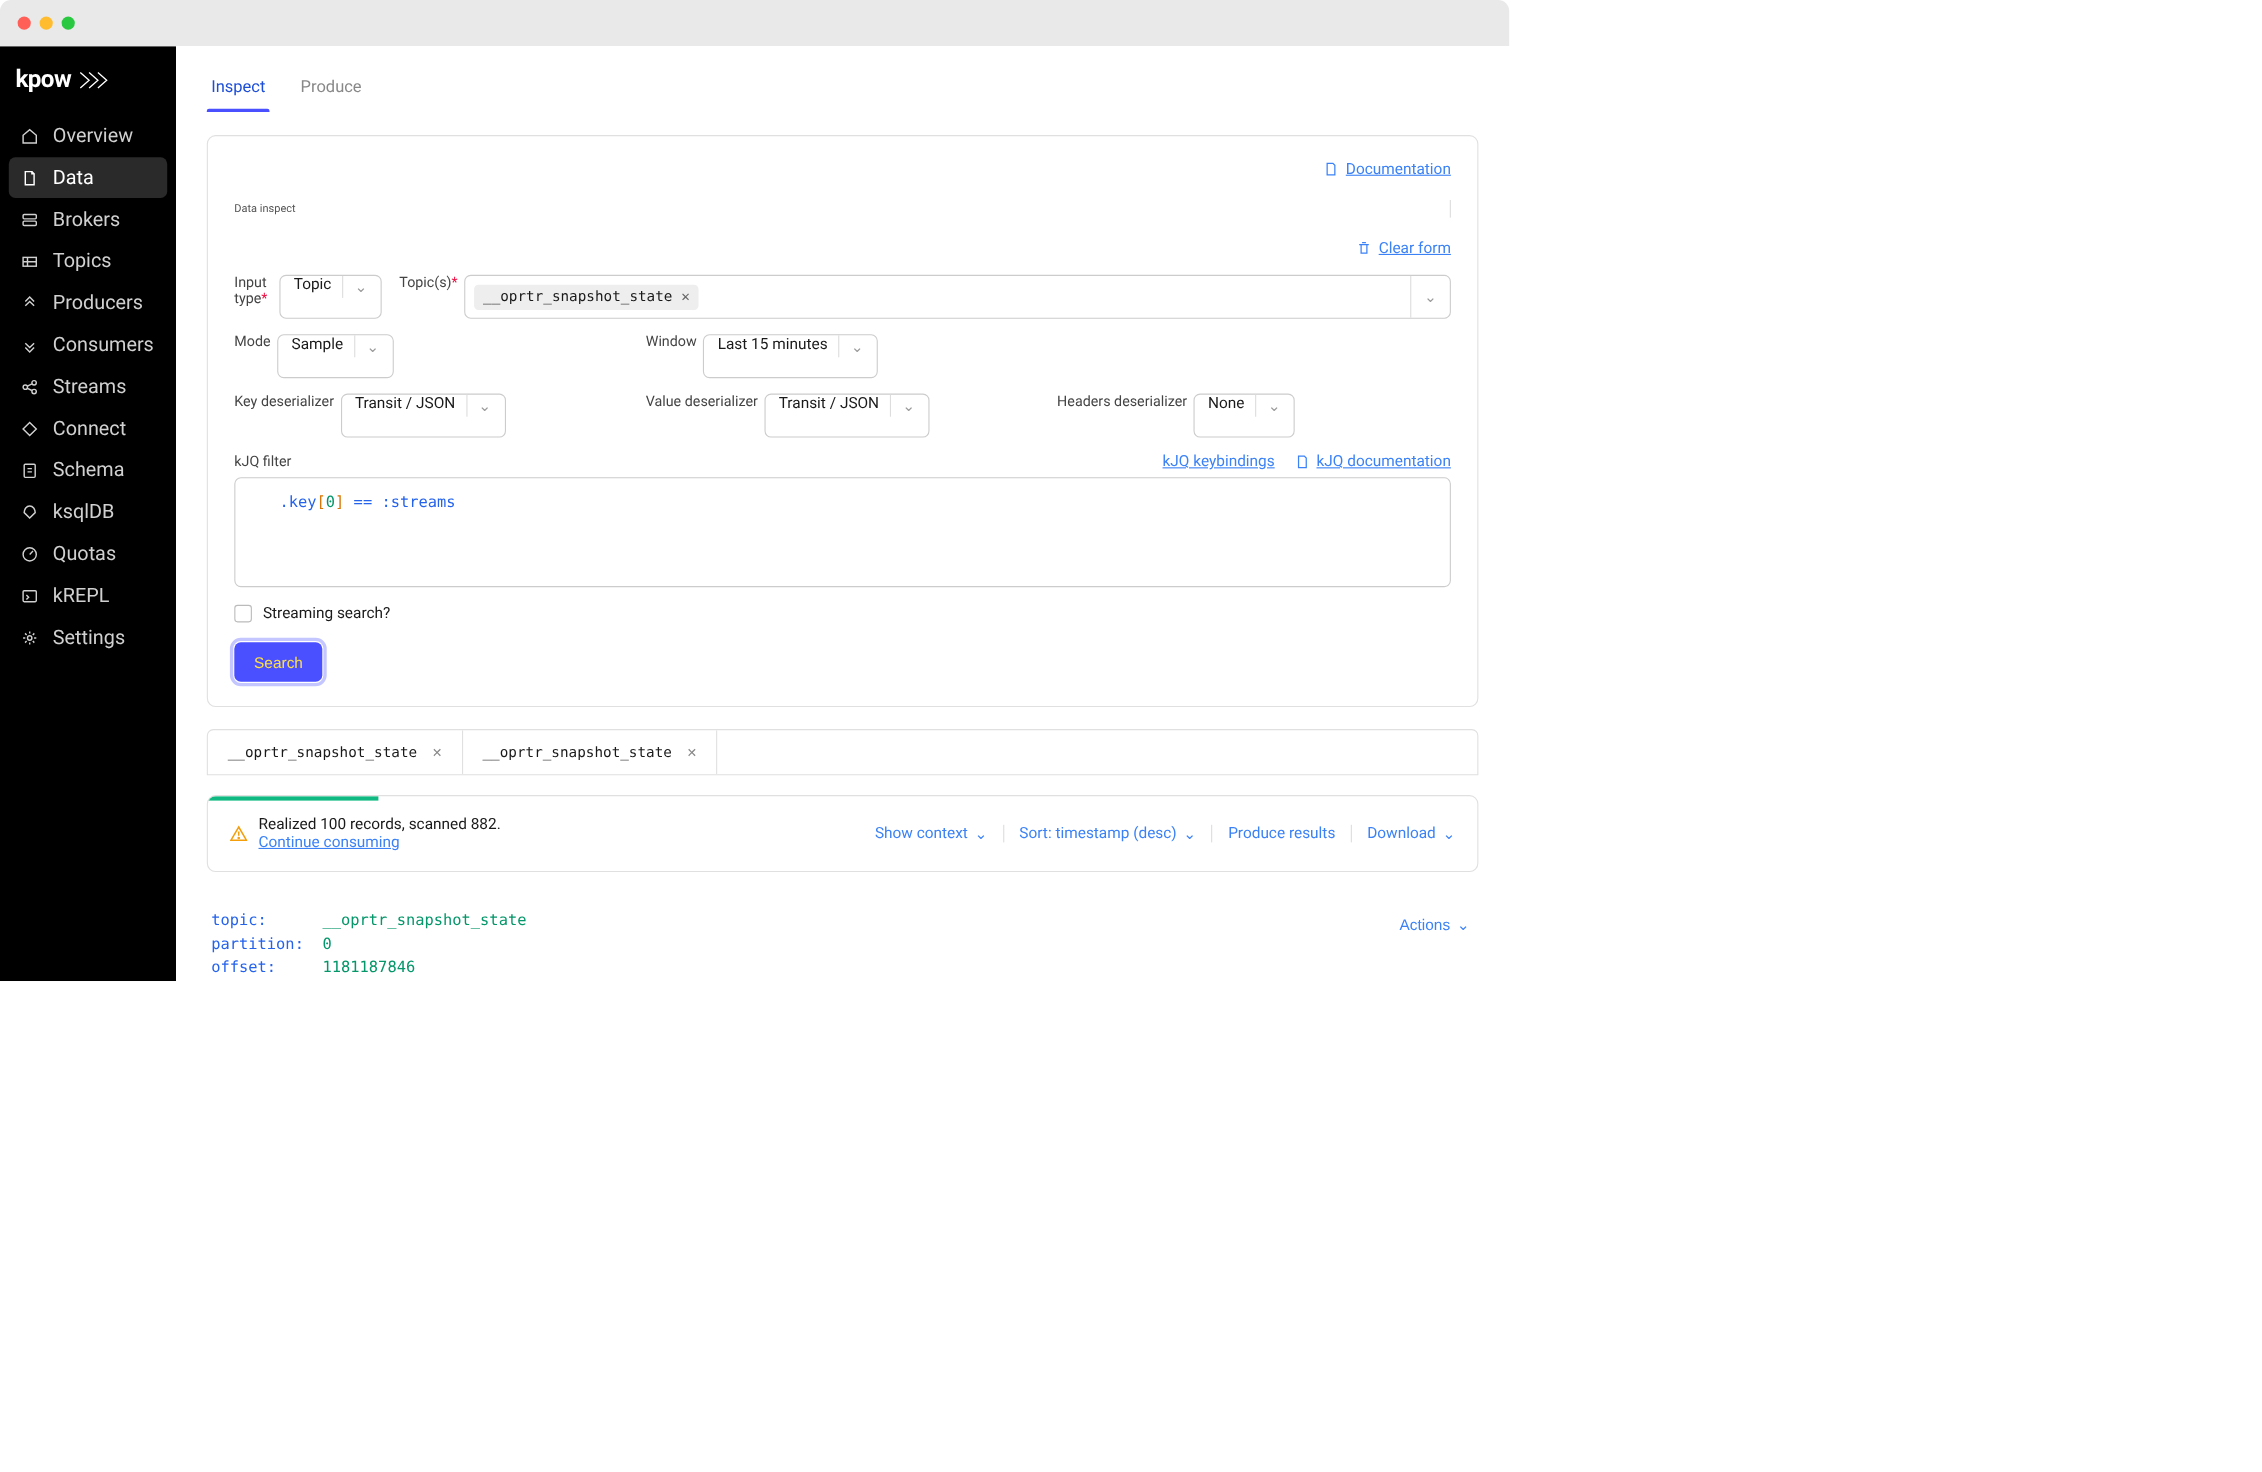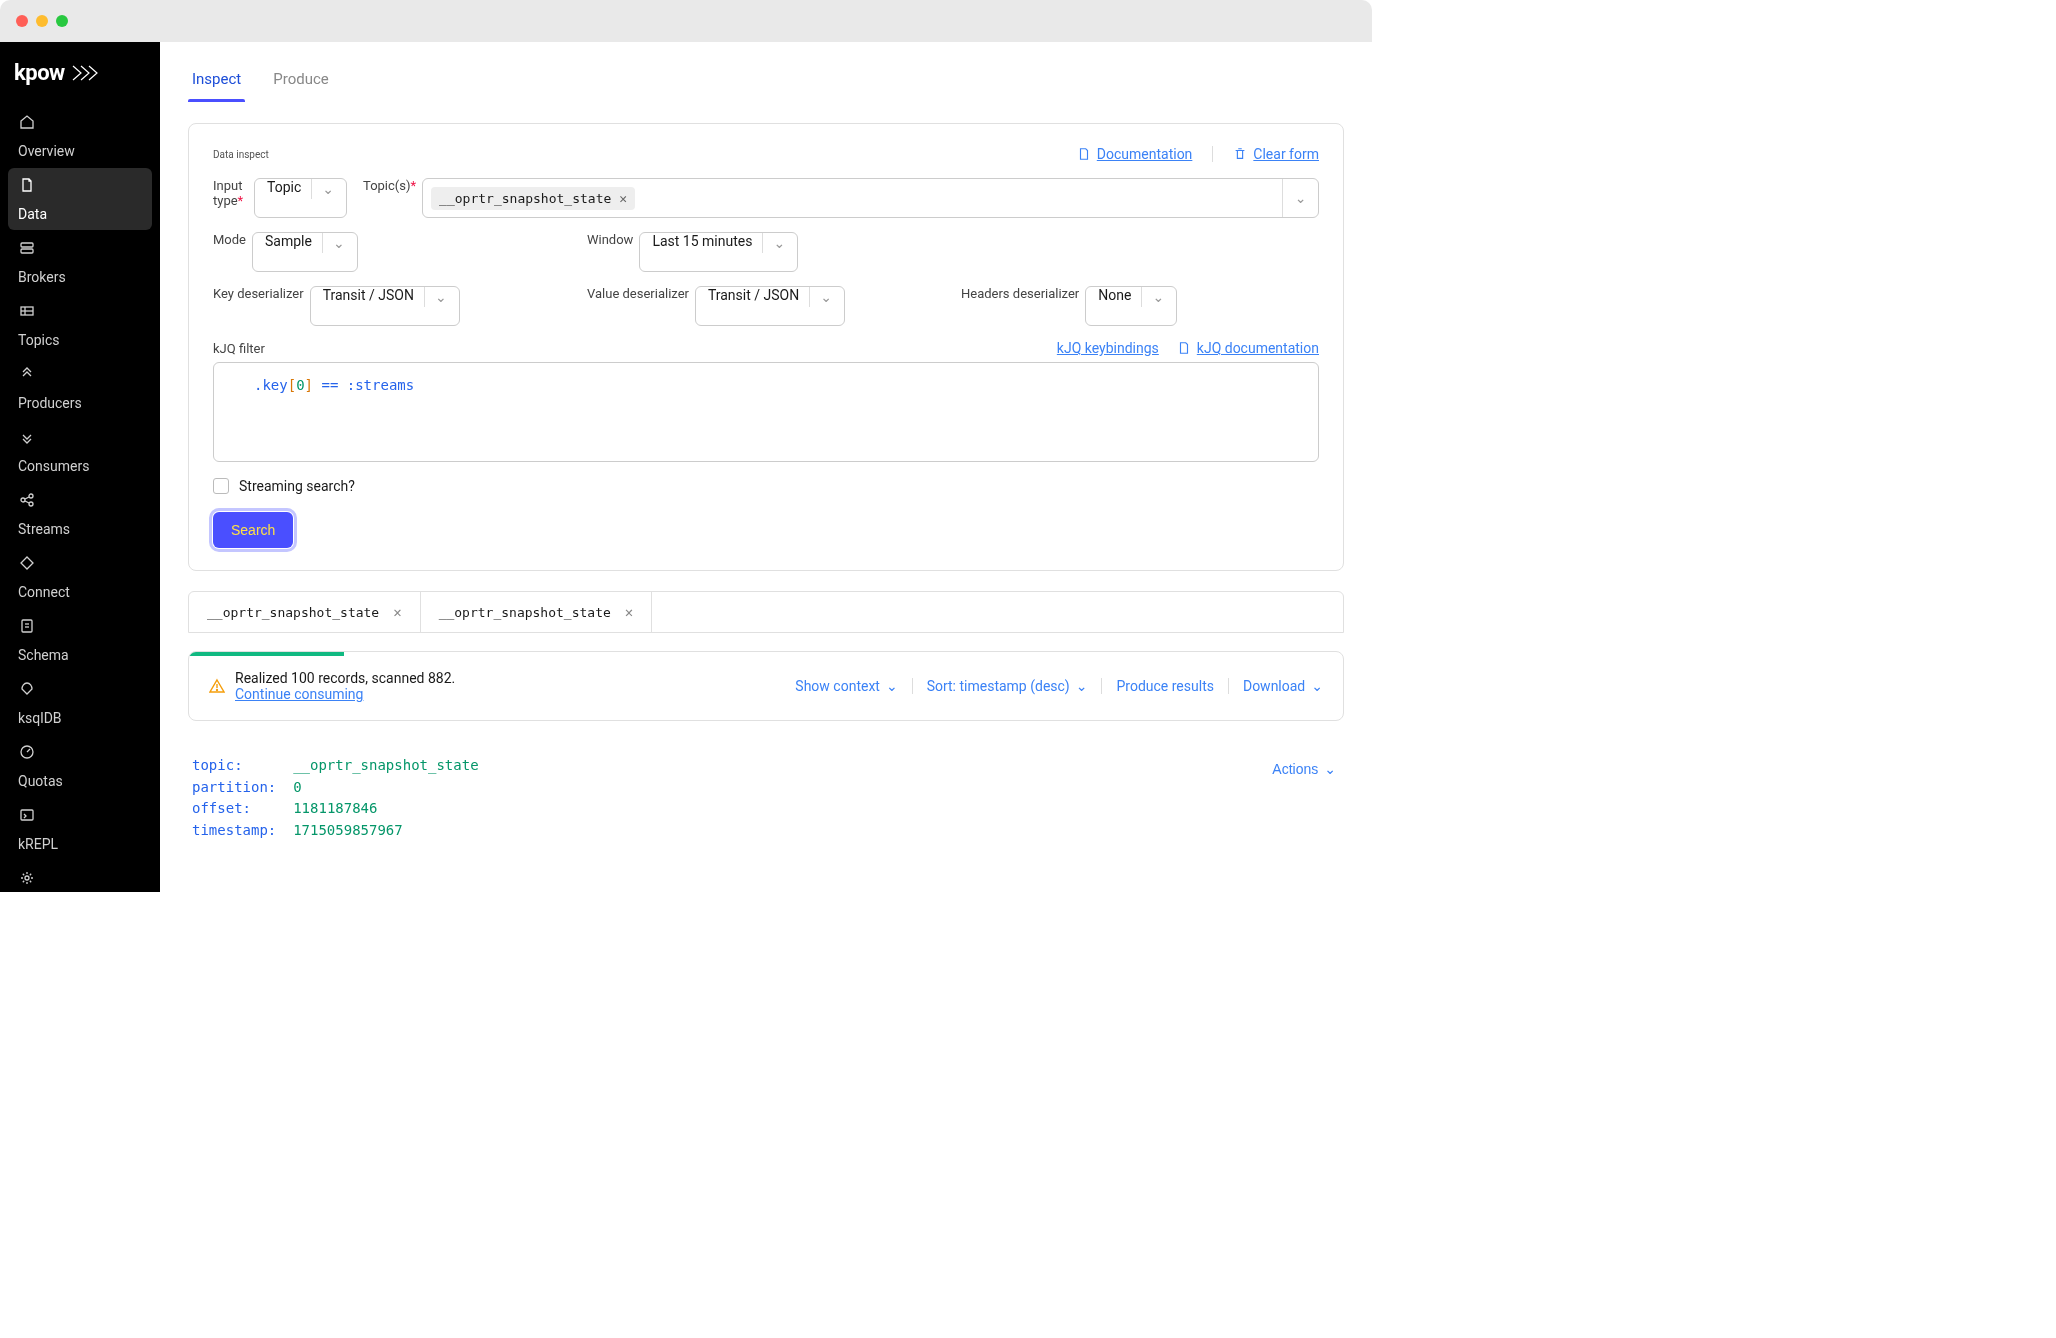--- a/index.html
+++ b/index.html
@@ -8,32 +8,32 @@
 .titlebar { height: 42px; background: #e9e9e9; border-radius: 10px 10px 0 0; display: flex; align-items: center; padding: 0 16px; gap: 8px; }
 .dot { width: 12px; height: 12px; border-radius: 50%; }
 .dot-red { background: #ff5f57; }
 .dot-yellow { background: #febc2e; }
 .dot-green { background: #28c840; }
 .body { flex: 1; display: flex; overflow: hidden; }
 .sidebar { width: 160px; background: #000; color: #fff; display: flex; flex-direction: column; padding-top: 8px; }
 .logo { padding: 10px 14px 20px; }
 .logo-text { font-size: 22px; font-weight: 700; letter-spacing: -0.5px; display: flex; align-items: center; gap: 6px; }
 .nav { display: flex; flex-direction: column; padding: 0 8px; gap: 1px; }
-.nav-item { display: flex; align-items: flex-start; gap: 12px; padding: 8px 10px; border-radius: 6px; color: #d0d0d0; cursor: pointer; font-size: 14px; flex-direction: column; }
+.nav-item { display: flex; align-items: center; gap: 12px; padding: 8px 10px; border-radius: 6px; color: #d0d0d0; cursor: pointer; font-size: 18px; }
 .nav-item.active { background: #2a2a2a; color: #fff; }
 .nav-item .icon { width: 18px; height: 18px; display: flex; align-items: center; justify-content: center; flex-shrink: 0; }
 .main { flex: 1; background: #fff; overflow-y: auto; }
 .tabs { display: flex; gap: 24px; padding: 20px 28px 0; border-bottom: 1px solid transparent; }
 .tab { padding: 8px 4px 14px; cursor: pointer; font-size: 15px; color: #888; position: relative; }
 .tab.active { color: #1d4ed8; }
 .tab.active::after { content: ""; position: absolute; left: 0; right: 0; bottom: 0; height: 3px; background: #4a4fff; border-radius: 2px 2px 0 0; }
 .panel { margin: 20px 28px; border: 1px solid #e0e0e0; border-radius: 8px; padding: 22px 24px; }
 .panel-header { display: flex; justify-content: space-between; align-items: center; margin-bottom: 16px; }
 .panel-title { color: #555; font-size: 10px; }
-.panel-links { display: flex; gap: 20px; align-items: flex-end; }
+.panel-links { display: flex; gap: 20px; align-items: flex-end; flex-direction: column; }
 .link { color: #3b82f6; text-decoration: underline; cursor: pointer; font-size: 14px; display: flex; align-items: center; gap: 6px; }
 .divider-v { width: 1px; height: 16px; background: #ddd; }
 .row { display: flex; gap: 16px; margin-bottom: 14px; }
 .field { display: flex; flex-direction: row; gap: 6px; }
 .field-label { font-size: 13px; color: #444; }
 .field-label .req { color: #e14; }
 .select { height: 40px; border: 1px solid #ccc; border-radius: 6px; display: flex; align-items: flex-start; justify-content: space-between; padding: 0 12px; background: #fff; cursor: pointer; }
 .select .sep { width: 1px; height: 20px; background: #ddd; margin: 0 10px; }
 .select .chev { color: #999; }
 .tag-input { min-height: 40px; border: 1px solid #ccc; border-radius: 6px; display: flex; align-items: center; padding: 4px 8px; gap: 6px; flex: 1; position: relative; }

